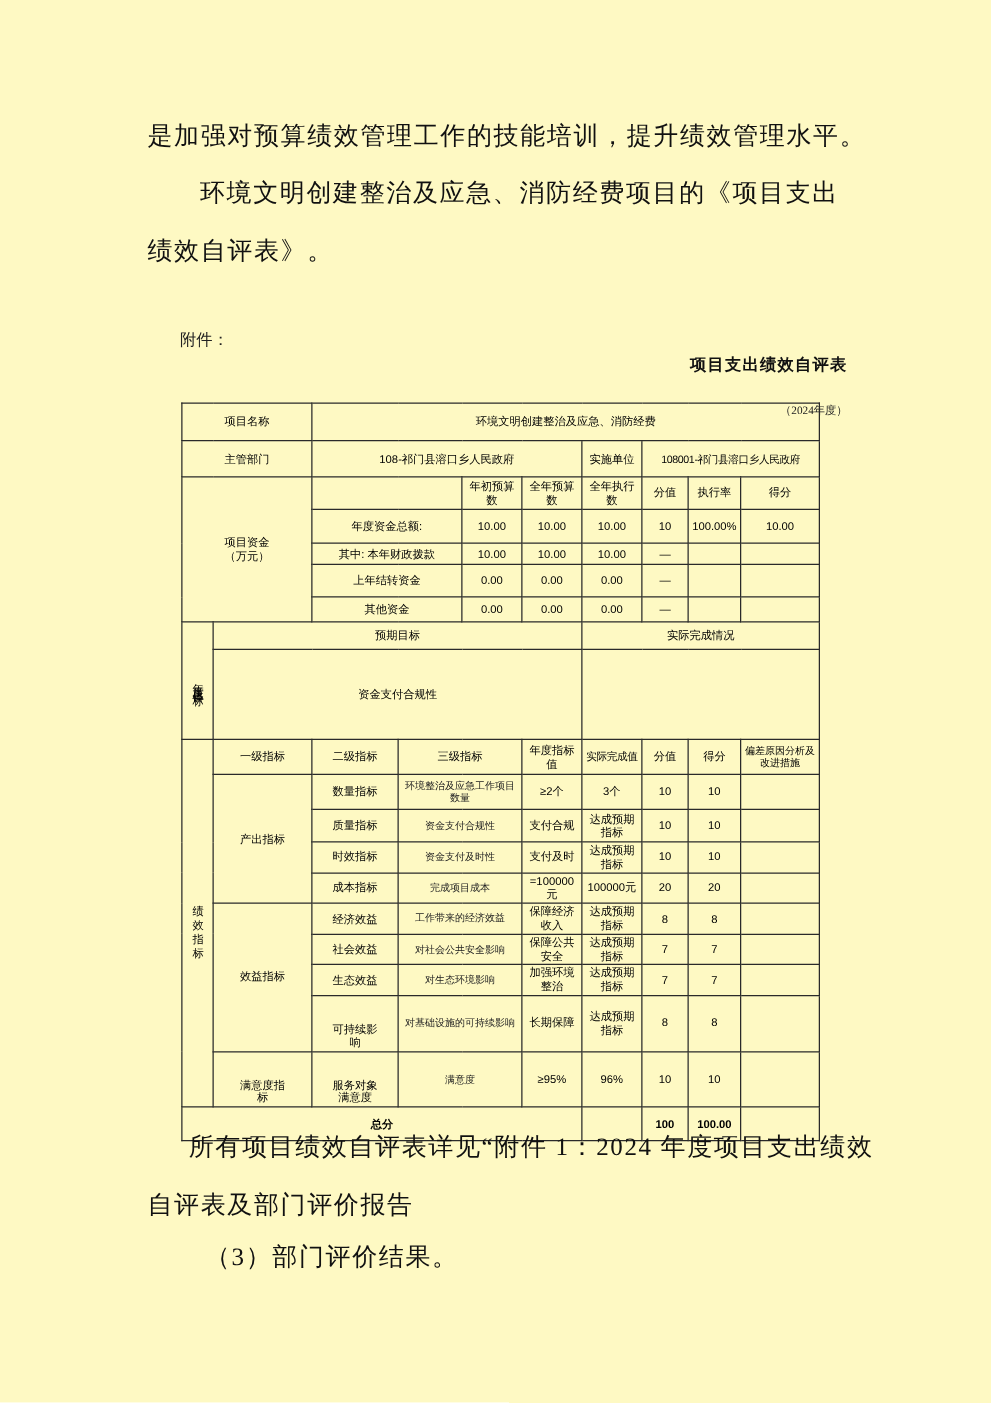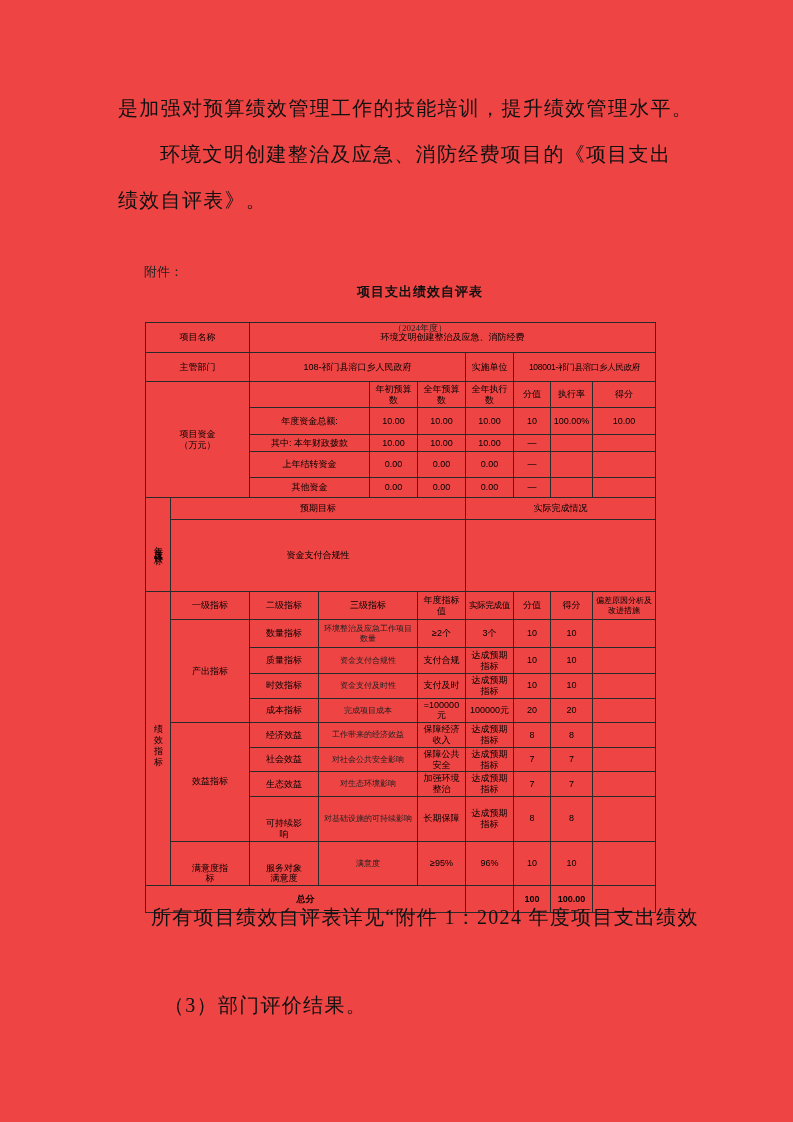--- a/index.html
+++ b/index.html
@@ -1,22 +1,22 @@
 <!DOCTYPE html>
 <html><head>
 <meta charset="utf-8">
 <style>
   html,body{margin:0;padding:0;background:#ffffff;}
   .page{
-    position:relative;width:793px;height:1122px;background:#ef4444;
+    position:relative;width:793px;height:1122px;background:#fef9c3;
     font-family:"Liberation Serif","DejaVu Serif",serif;color:#1a1a1a;overflow:hidden;
   }
   .bodyline{position:absolute;font-size:20px;letter-spacing:1.3px;white-space:nowrap;color:#111;}
   .attach{position:absolute;left:144px;top:263px;font-size:13px;color:#222;}
-  .tblhead{position:absolute;left:145px;top:283px;width:550px;text-align:center;}
+  .tblhead{position:absolute;left:128px;top:283px;width:550px;text-align:right;}
   .tbltitle{font-size:13px;font-weight:bold;color:#111;letter-spacing:1px;}
   .tblsub{font-size:9px;color:#222;margin-top:21px;}
   table.selfeval{
     position:absolute;left:145px;top:322px;width:510px;
     border-collapse:collapse;table-layout:fixed;
     font-family:"Liberation Sans","DejaVu Sans",sans-serif;
     font-size:9px;color:#000;
   }
   table.selfeval td{
     border:1px solid #2a2a2a;text-align:center;vertical-align:middle;
@@ -242,15 +242,16 @@
       <td colspan="6">总分</td>
       <td></td>
       <td>100</td>
       <td>100.00</td>
       <td></td>
     </tr>
   </tbody>
     </table>
 
   <div class="bodyline" style="left:118px;top:904px;margin-left:33px;">所有项目绩效自评表详见“附件 1：2024 年度项目支出绩效</div>
+  <div class="bodyline" style="left:118px;top:950px;">自评表及部门评价报告</div>
   <div class="bodyline bold" style="left:164px;top:992px;">（3）部门评价结果。</div>
 
 </div>
 
 </body></html>

